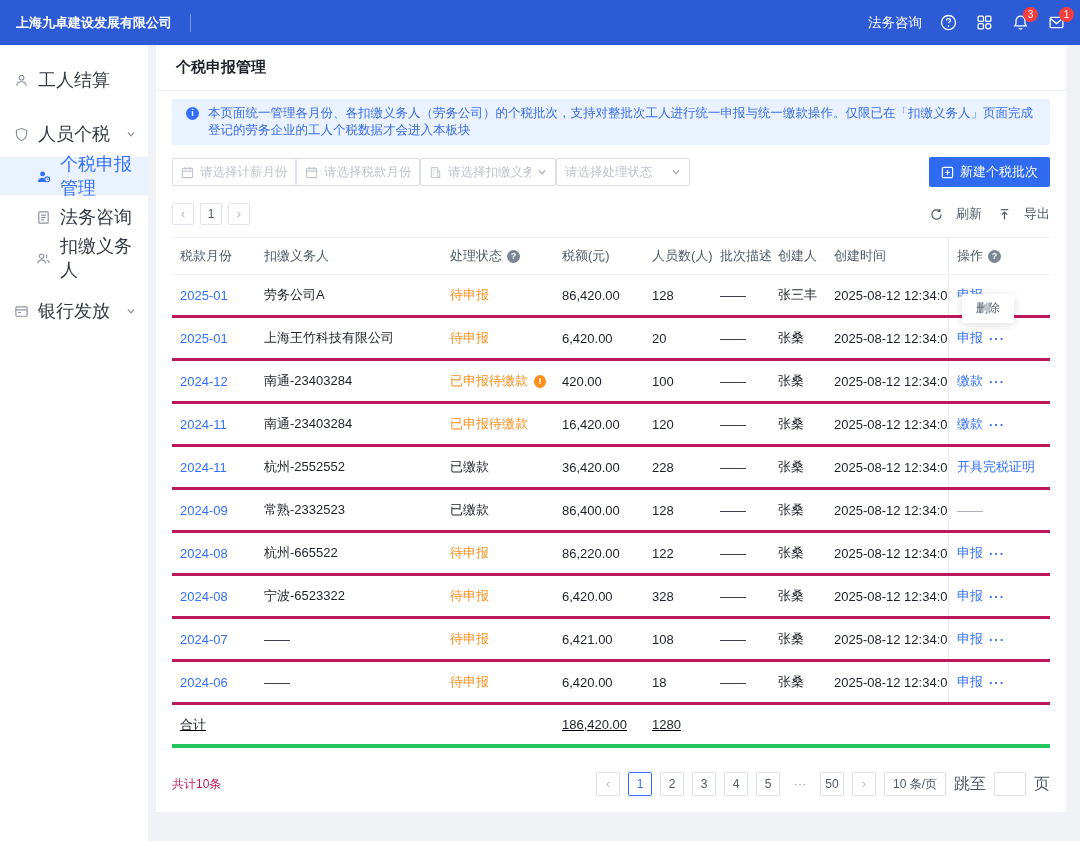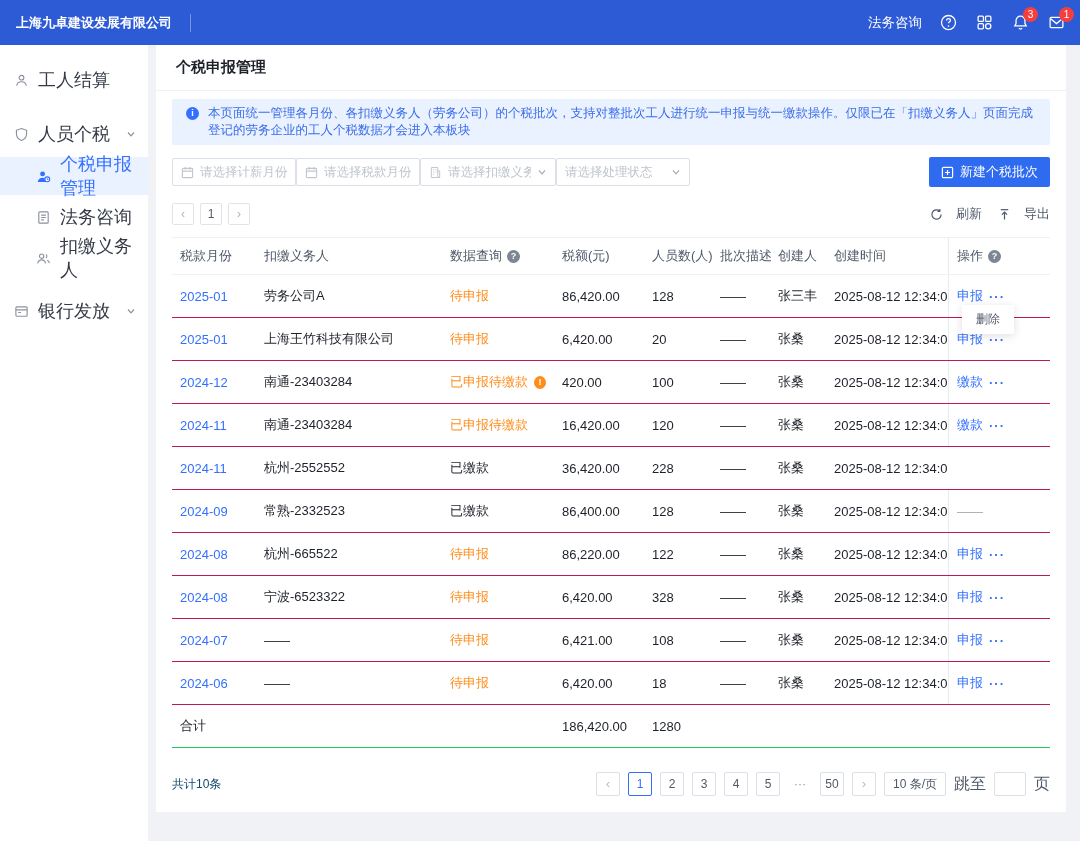--- a/index.html
+++ b/index.html
@@ -64,37 +64,37 @@
   .mini-box { width:22px; height:22px; border:1px solid #e0e3e8; border-radius:2px; background:#fff; display:inline-flex; align-items:center; justify-content:center; font-size:12px; color:#555c68; cursor:pointer; }
   .mini-box.arrow { color:#aeb4bd; }
   .tool-right { margin-left:auto; display:flex; gap:16px; }
   .tool-link { display:inline-flex; align-items:center; gap:13px; font-size:13px; color:#4e5969; cursor:pointer; }
 
   
   .table-wrap { margin-top:12px; position:relative; }
   .trow { display:grid; grid-template-columns:84px 186px 112px 90px 68px 58px 56px 122px 102px; align-items:center;text-align:right; }
   .th-row { height:38px; border-top:1px solid #f0f1f3; border-bottom:1px solid #f0f1f3; }
   .th { font-size:13px; color:#4e5969; padding:0 8px; display:flex; align-items:center; gap:5px; white-space:nowrap; }
-  .data-row { height:43px; border-bottom:1px solid #be185d; }
+  .data-row { height:43px; border-bottom:3px solid #be185d; }
   .td { font-size:13px; color:#1d2129; padding:0 8px; display:flex; align-items:center; gap:6px; white-space:nowrap; overflow:hidden; }
   .link { color:#3370ff; cursor:pointer; }
   .status-orange { color:#ff8d1a; }
   .plain-dash { color:#a3a9b3; }
   .more-dots { color:#3370ff; font-weight:bold; letter-spacing:1px; cursor:pointer; font-size:13px; }
   .col-op { border-left:1px solid #e8eaee; height:100%; }
-  .summary-row { height:43px; border-bottom:1px solid #22c55e; }
+  .summary-row { height:43px; border-bottom:4px solid #22c55e;text-decoration:underline; }
   .summary-row .td { color:#1d2129; }
 
   
-  .ctx-menu { position:absolute; top:68px; right:36px; background:#fff; box-shadow:0 2px 10px rgba(0,0,0,.13); border-radius:2px; padding:6px 14px; z-index:6; }
+  .ctx-menu { position:absolute; top:57px; right:36px; background:#fff; box-shadow:0 2px 10px rgba(0,0,0,.13); border-radius:2px; padding:6px 14px; z-index:6; }
   .ctx-item { font-size:12px; color:#4e5969; cursor:pointer; white-space:nowrap; }
 
   
   .footer-row { margin-top:auto; display:flex; align-items:center; }
-  .total-text { font-size:12px; color:#0c4a6e; }
+  .total-text { font-size:12px; color:#be185d; }
   .pager { margin-left:auto; display:flex; align-items:center; gap:8px; }
   .pg-box { min-width:24px; height:24px; padding:0 4px; border:1px solid #dcdfe5; border-radius:2px; background:#fff; display:inline-flex; align-items:center; justify-content:center; font-size:12px; color:#4e5969; cursor:pointer; }
   .pg-box.active { border-color:#3370ff; color:#3370ff; }
   .pg-box.arrow { color:#b3b9c2; }
   .pg-ellipsis { border:none; color:#8a919f; cursor:default; }
   .pg-size { padding:4px 8px; }
   .jump-label { font-size:16px; color:#4e5969; }
   .jump-input { width:32px; height:24px; border:1px solid #dcdfe5; border-radius:2px; outline:none; text-align:center; font-size:12px; font-family:inherit; }
 </style>
 </head>
@@ -307,21 +307,21 @@
 
           <div class="table-wrap">
             <div class="trow th-row" id="thead">
                 <div class="th">
                   <span>税款月份</span>
                 </div>
                 <div class="th">
                   <span>扣缴义务人</span>
                 </div>
                 <div class="th">
-                  <span>数据查询</span>
+                  <span>处理状态</span>
                   <span class="circle-ic ic-q">?</span>
                 </div>
                 <div class="th">
                   <span>税额(元)</span>
                 </div>
                 <div class="th">
                   <span>人员数(人)</span>
                 </div>
                 <div class="th">
                   <span>批次描述</span>
@@ -417,20 +417,23 @@
                   </div>
                   <div class="td">杭州-2552552</div>
                   <div class="td">
                     <span>已缴款</span>
                   </div>
                   <div class="td">36,420.00</div>
                   <div class="td">228</div>
                   <div class="td">——</div>
                   <div class="td">张桑</div>
                   <div class="td">2025-08-12 12:34:09</div>
+                  <div class="td col-op">
+                    <span class="link">开具完税证明</span>
+                  </div>
                 </div>
                 <div class="trow data-row">
                   <div class="td">
                     <span class="link">2024-09</span>
                   </div>
                   <div class="td">常熟-2332523</div>
                   <div class="td">
                     <span>已缴款</span>
                   </div>
                   <div class="td">86,400.00</div>

